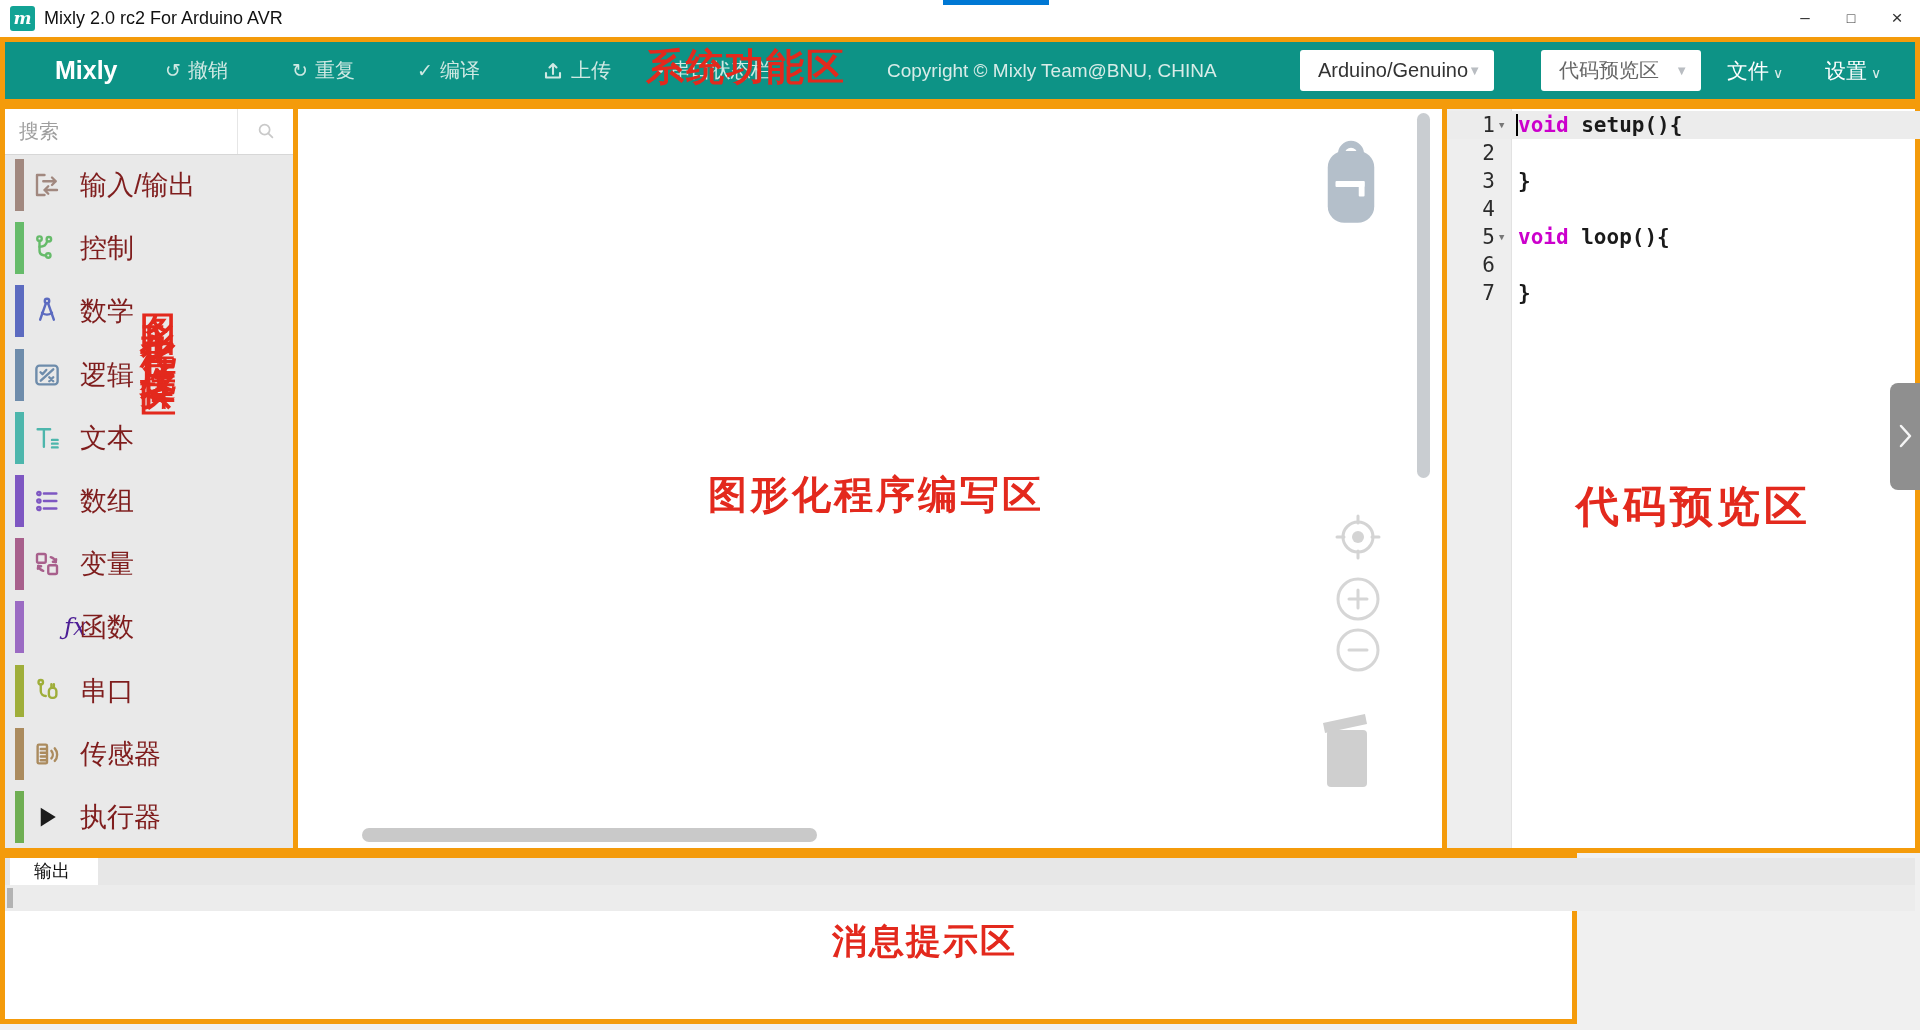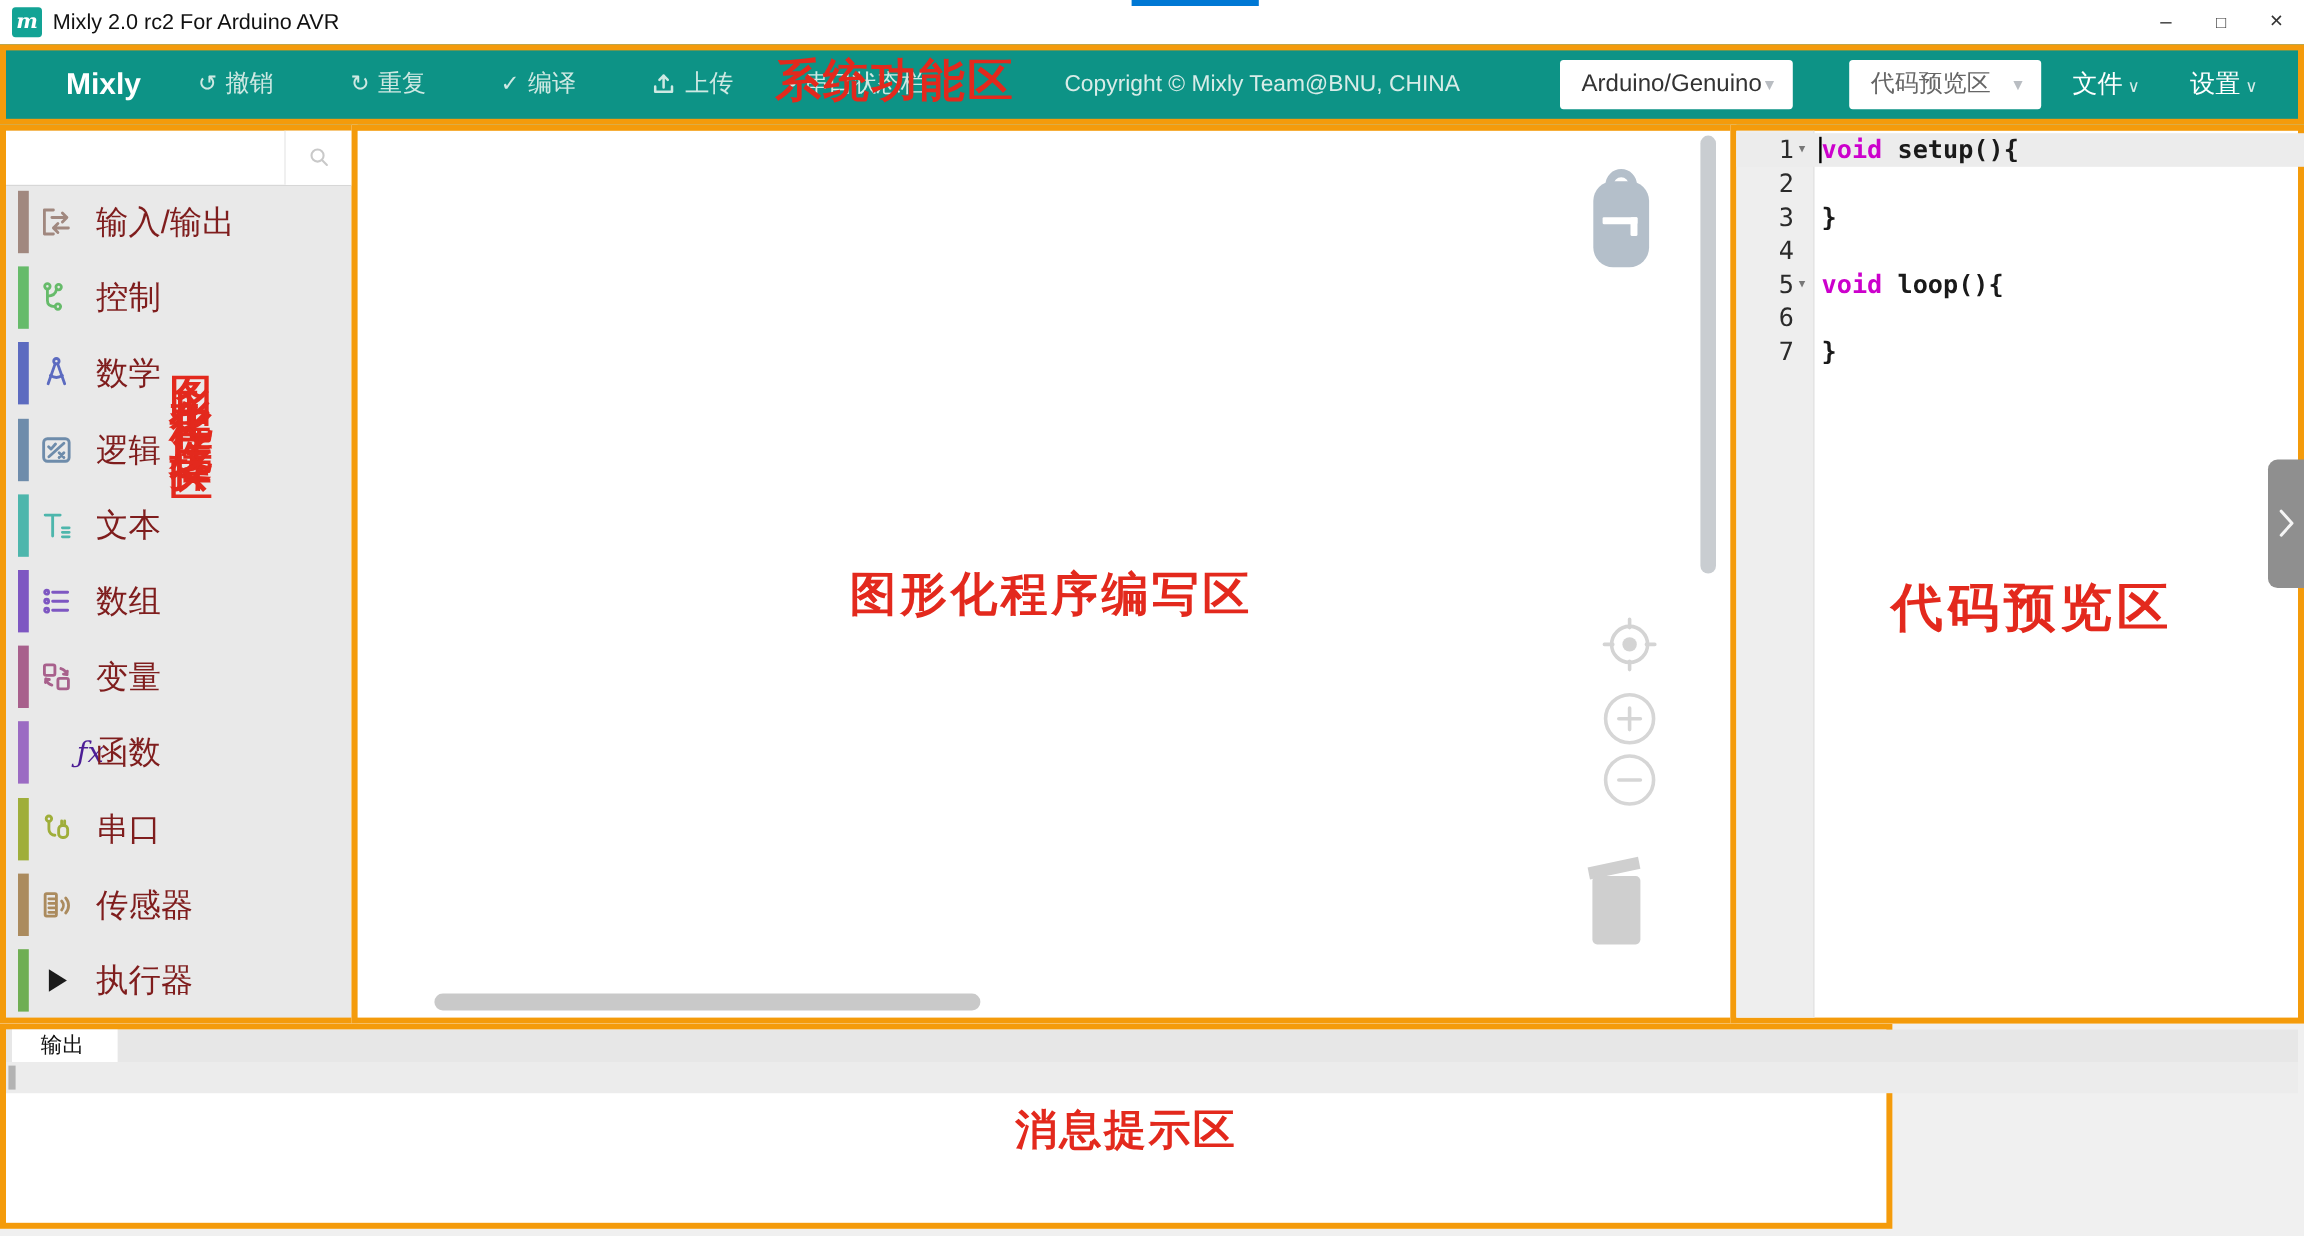--- a/index.html
+++ b/index.html
@@ -92,21 +92,21 @@
   .out-marker { position:absolute; left:2px; top:3px; width:6px; height:20px; background:#b3b3b3; }
 
   
   .ann { position:absolute; color:#e3291d; font-family:"DejaVu Serif", serif; font-weight:600; z-index:50;
     white-space:nowrap; pointer-events:none; }
   .ann-toolbar { left:646px; top:42px; font-size:38px; letter-spacing:2px; }
   .ann-palette { left:134px; top:285px; font-size:36px; writing-mode:vertical-rl; text-orientation:upright;
     letter-spacing:10px; }
   .ann-canvas { left:708px; top:468px; font-size:39px; letter-spacing:3px; }
   .ann-code { left:1576px; top:478px; font-size:43px; letter-spacing:4px; }
-  .ann-output { left:832px; top:918px; font-size:35px; letter-spacing:2px;margin-left:14px; }
+  .ann-output { left:832px; top:918px; font-size:35px; letter-spacing:2px; }
 
   svg.sic { fill:none; stroke:currentColor; stroke-width:1.9; stroke-linecap:round; stroke-linejoin:round; }
 </style>
 </head>
 <body>
 
 <div class="page">
 
   <div class="titlebar">
     <div class="blue-indicator"></div>
@@ -129,20 +129,21 @@
     <div class="tb-item tb-serial"><span class="glyph">•</span><span>串口状态栏</span></div>
     <div class="tb-item tb-copyright">Copyright © Mixly Team@BNU, CHINA</div>
     <div class="tb-select tb-board"><span>Arduino/Genuino</span><span class="caret">▼</span></div>
     <div class="tb-select tb-port"><span>代码预览区</span><span class="caret">▼</span></div>
     <div class="tb-menu tb-file"><span>文件</span><span class="mcaret">∨</span></div>
     <div class="tb-menu tb-settings"><span>设置</span><span class="mcaret">∨</span></div>
   </div>
 
   <div class="region region-sidebar">
     <div class="search-row">
+      <input class="search-input" placeholder="搜索" style="">
       <div class="search-btn"><svg class="sic" width="22" height="22" viewBox="0 0 24 24" style="color:#c9c9c9">
             <circle cx="10.5" cy="10.5" r="5.5"></circle>
             <path d="M14.5 14.5 19 19"></path>
           </svg></div>
     </div>
 
     <div class="sb-item" style="top:49px">
       <span class="sb-strip" style="background-color: rgb(161, 136, 127);"></span>
       <span class="sb-icon" style="color: rgb(161, 136, 127);"><svg class="sic" viewBox="0 0 24 24">
             <path d="M10 4H4v16h6"></path>

